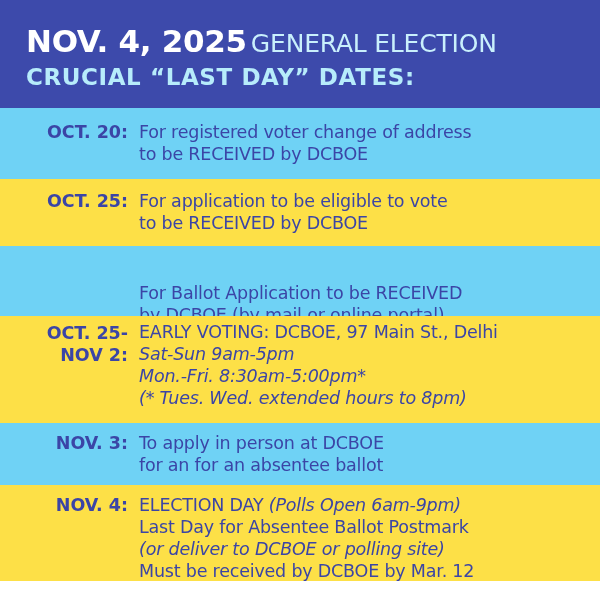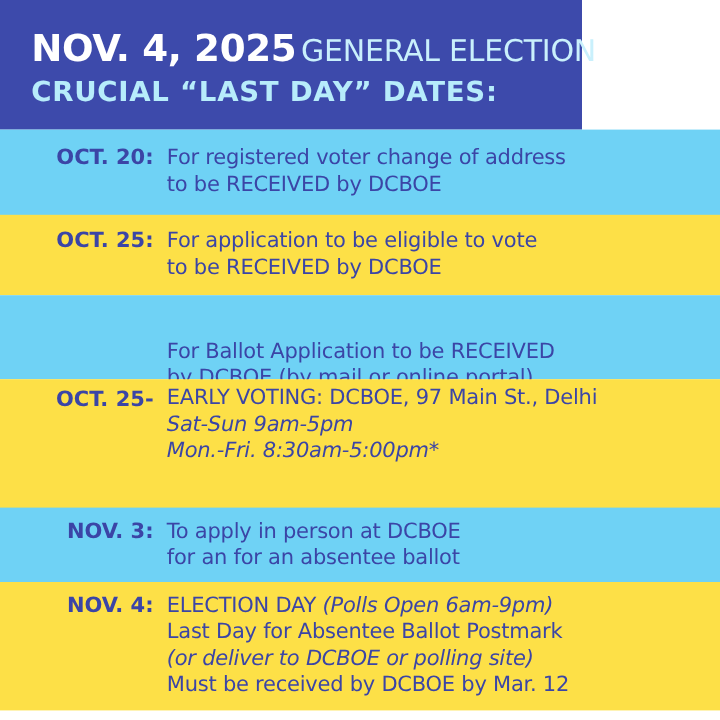--- a/index.html
+++ b/index.html
@@ -1,17 +1,17 @@
 <!DOCTYPE html>
 <html><head>
 <meta charset="utf-8">
 <style>
   html,body{margin:0;padding:0;}
   body{width:600px;height:600px;overflow:hidden;font-family:"DejaVu Sans","Liberation Sans",sans-serif;}
-  .header{position:absolute;left:0;top:0;width:485px;height:108px;background:#3d4aab;}
+  .header{position:absolute;left:0;top:0;width:600px;height:108px;background:#3d4aab;}
   .title{position:absolute;left:26px;top:26px;white-space:nowrap;color:#ffffff;line-height:1;}
   .title .bold{font-weight:bold;font-size:31px;letter-spacing:-0.3px;}
   .title .light{font-weight:normal;font-size:25px;color:#c9f0fc;letter-spacing:-0.2px;margin-left:4px;}
   .subtitle{position:absolute;left:26px;top:64px;color:#b7ecfb;font-weight:bold;font-size:23px;letter-spacing:0.6px;white-space:nowrap;}
   .row{position:absolute;left:0;width:600px;}
   .row.dark{background:#6fd2f5;}
   .row.light{background:#fde047;}
   .date{position:absolute;right:472px;text-align:right;color:#3b45a6;font-weight:bold;font-size:17.5px;line-height:22px;white-space:nowrap;}
   .desc{position:absolute;left:139px;color:#3b45a6;font-size:17.5px;line-height:22px;white-space:nowrap;letter-spacing:-0.2px;}
   .desc .it{font-style:italic;}
@@ -45,37 +45,39 @@
 <div class="row dark" style="top:246px;height:70px;">
   <div class="desc" style="top:12px;margin-top:24px;">
     <div>For Ballot Application to be RECEIVED</div>
     <div>by DCBOE (by mail or online portal)</div>
   </div>
 </div>
 
 <div class="row light" style="top:316px;height:128px;">
   <div class="date" style="top:6px;">
     <div>OCT. 25-</div>
+    <div>NOV 2:</div>
   </div>
   <div class="desc" style="top:5px;">
     <div>EARLY VOTING: DCBOE, 97 Main St., Delhi</div>
     <div class="it">Sat-Sun 9am-5pm</div>
     <div class="it">Mon.-Fri. 8:30am-5:00pm*</div>
+    <div class="it">(* Tues. Wed. extended hours to 8pm)</div>
   </div>
 </div>
 
 <div class="row dark" style="top:423px;height:68px;">
   <div class="date" style="top:9px;">NOV. 3:</div>
   <div class="desc" style="top:9px;">
     <div>To apply in person at DCBOE</div>
     <div>for an for an absentee ballot</div>
   </div>
 </div>
 
-<div class="row light" style="top:485px;height:107px;">
+<div class="row light" style="top:485px;height:96px;">
   <div class="date" style="top:9px;">NOV. 4:</div>
   <div class="desc" style="top:9px;">
     <div><span>ELECTION DAY</span> <span class="it">(Polls Open 6am-9pm)</span></div>
     <div>Last Day for Absentee Ballot Postmark</div>
     <div class="it">(or deliver to DCBOE or polling site)</div>
     <div>Must be received by DCBOE by Mar. 12</div>
   </div>
 </div>
 
 </body></html>

